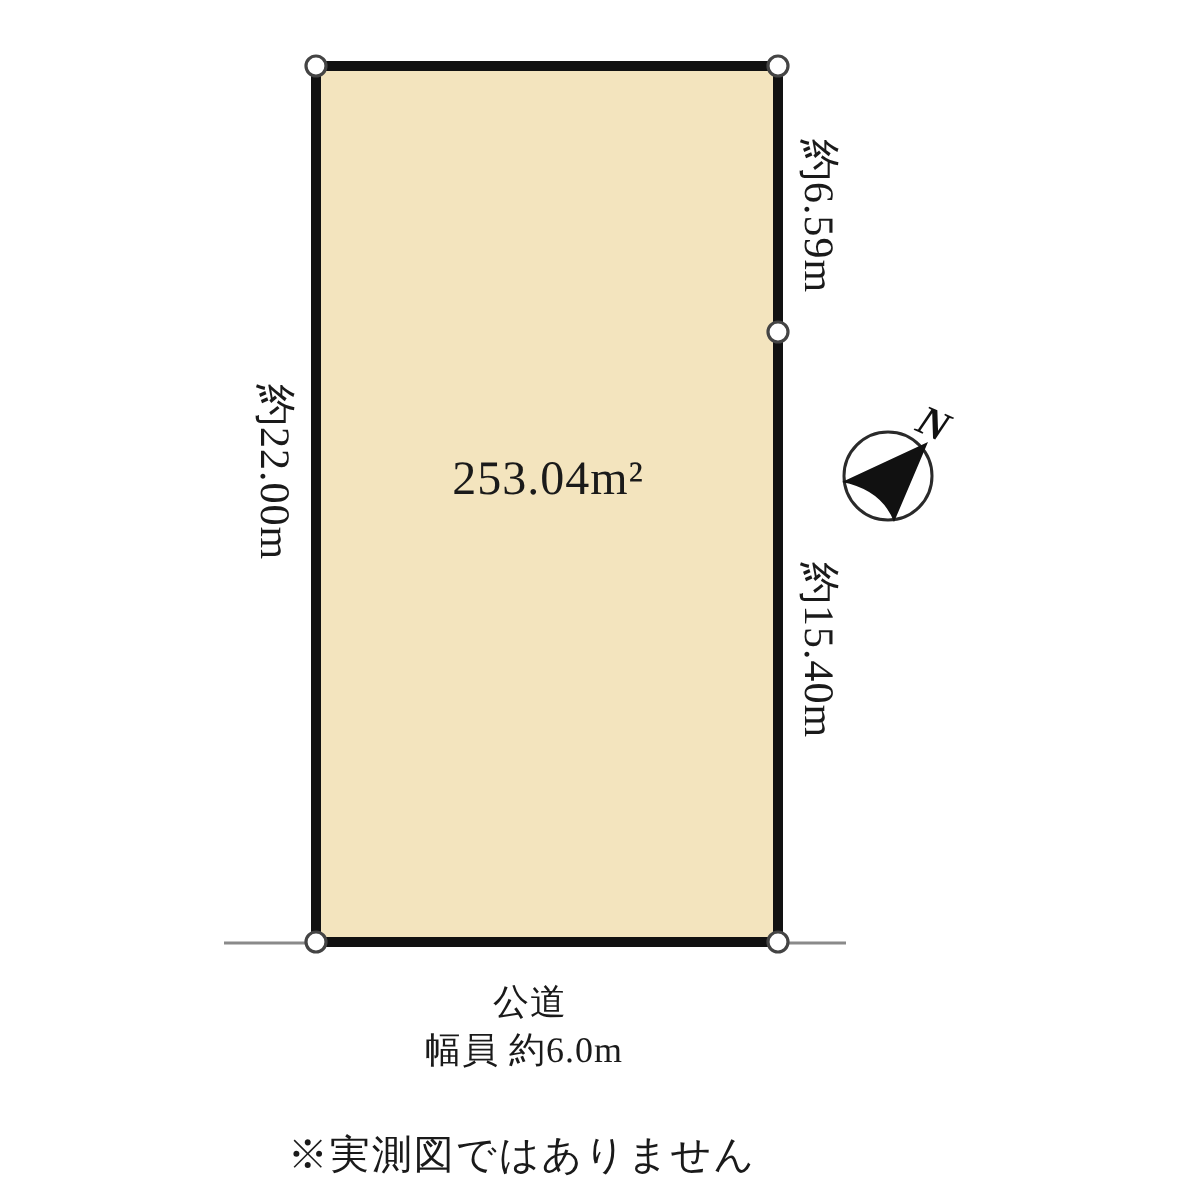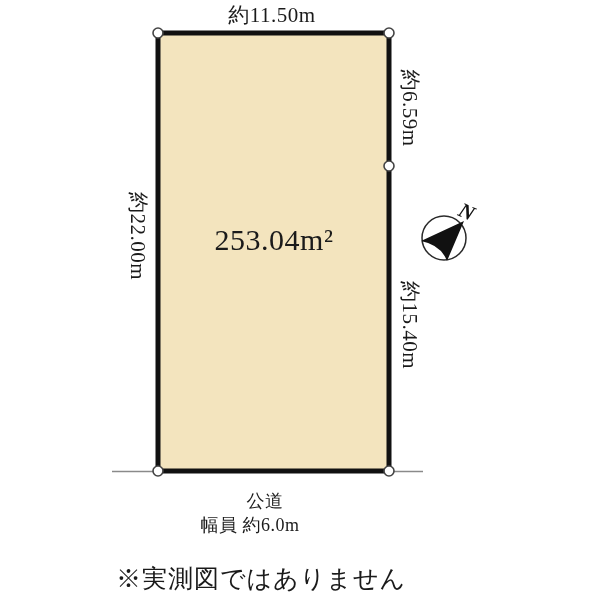--- a/index.html
+++ b/index.html
@@ -21,23 +21,23 @@
     color: #1a1a1a;
     white-space: nowrap;
     transform: translate(-50%, -50%);
     letter-spacing: 0.5px;
     line-height: 1;
   }
   .label.rot {
     transform: translate(-50%, -50%) rotate(90deg);
   }
   .dim { font-size: 21px; }
-  .area { font-size: 30px; font-family: Liberation Serif, serif; }
+  .area { font-size: 24px; font-family: Liberation Serif, serif; }
   .road { font-size: 18px; }
-  .note { font-size: 25px; letter-spacing: 1px; }
+  .note { font-size: 20px; letter-spacing: 1px; }
 </style>
 </head>
 <body>
 
 <div id="stage">
 
   <svg id="diagram-canvas" viewBox="0 0 600 600" xmlns="http://www.w3.org/2000/svg">
 
     <line x1="112" y1="471.5" x2="157" y2="471.5" stroke="#8A8A8A" stroke-width="1.6"></line>
     <line x1="390" y1="471.5" x2="423" y2="471.5" stroke="#8A8A8A" stroke-width="1.6"></line>
@@ -50,30 +50,29 @@
     <circle cx="389" cy="471" r="5" fill="#FFFFFF" stroke="#444444" stroke-width="1.6"></circle>
     <circle cx="158" cy="471" r="5" fill="#FFFFFF" stroke="#444444" stroke-width="1.6"></circle>
 
     <g>
       <circle cx="444" cy="238" r="22" fill="none" stroke="#2A2A2A" stroke-width="1.5"></circle>
       <path d="M 464 221 L 421 241 Q 441 245 447 261 Z" fill="#111111"></path>
       <text x="460" y="219" font-size="21" font-style="italic" font-weight="bold" fill="#111111" transform="rotate(24 468 210)" font-family="&quot;Liberation Serif&quot;,&quot;DejaVu Serif&quot;,serif">N</text>
     </g>
   </svg>
 
-  <div class="label dim" style="left:272px; top:15px;">約11.50m</div>
 
   <div class="label dim rot" style="left:137px; top:236px;">約22.00m</div>
 
   <div class="label dim rot" style="left:409px; top:108px;">約6.59m</div>
 
   <div class="label dim rot" style="left:409px; top:325px;">約15.40m</div>
 
 
   <div class="label area" style="left:274px; top:240px;">253.04m²</div>
 
   <div class="label road" style="left:265px; top:501px;">公道</div>
 
-  <div class="label road" style="left:250px; top:525px;">幅員 約6.0m</div>
+  <div class="label road" style="left:262px; top:525px;">幅員 約6.0m</div>
 
   <div class="label note" style="left:261px; top:578px;">※実測図ではありません</div>
 
 </div>
 
 </body></html>

